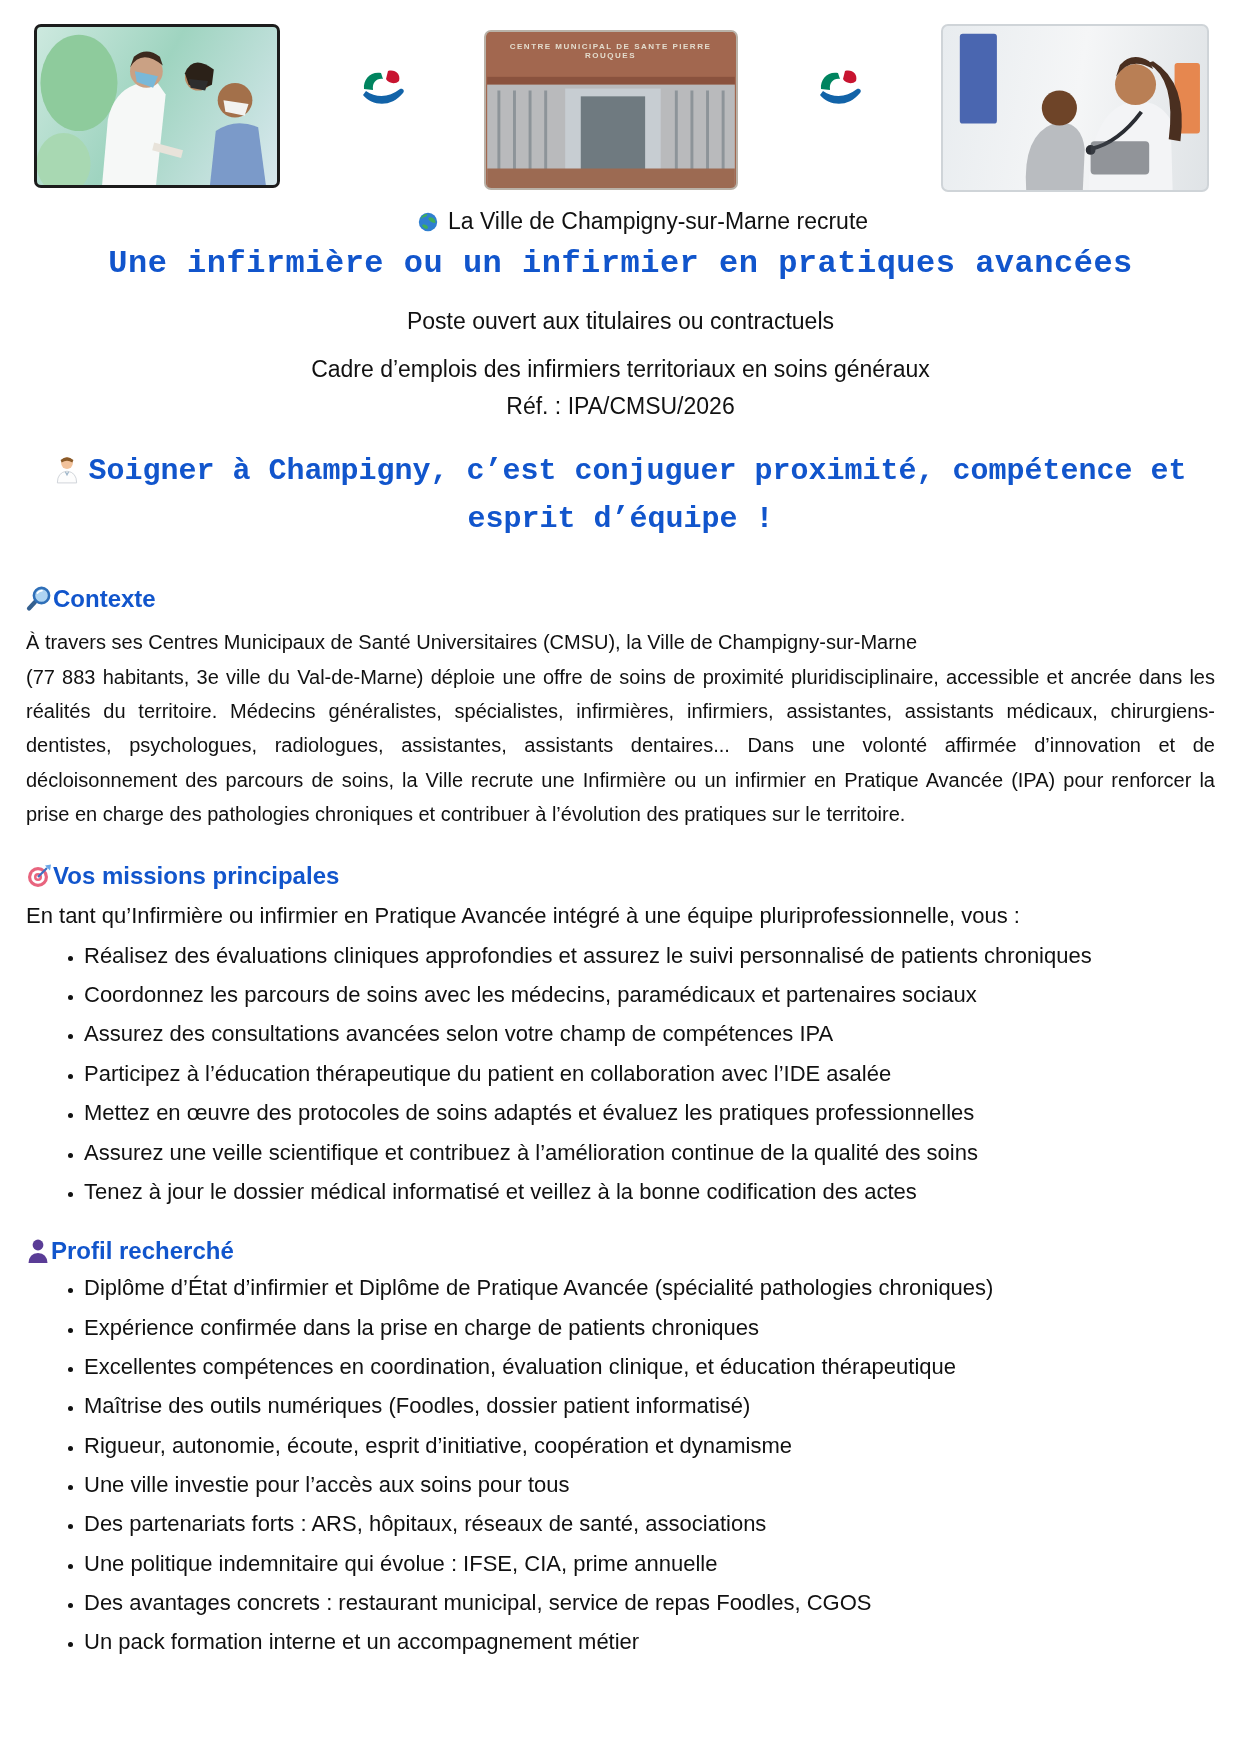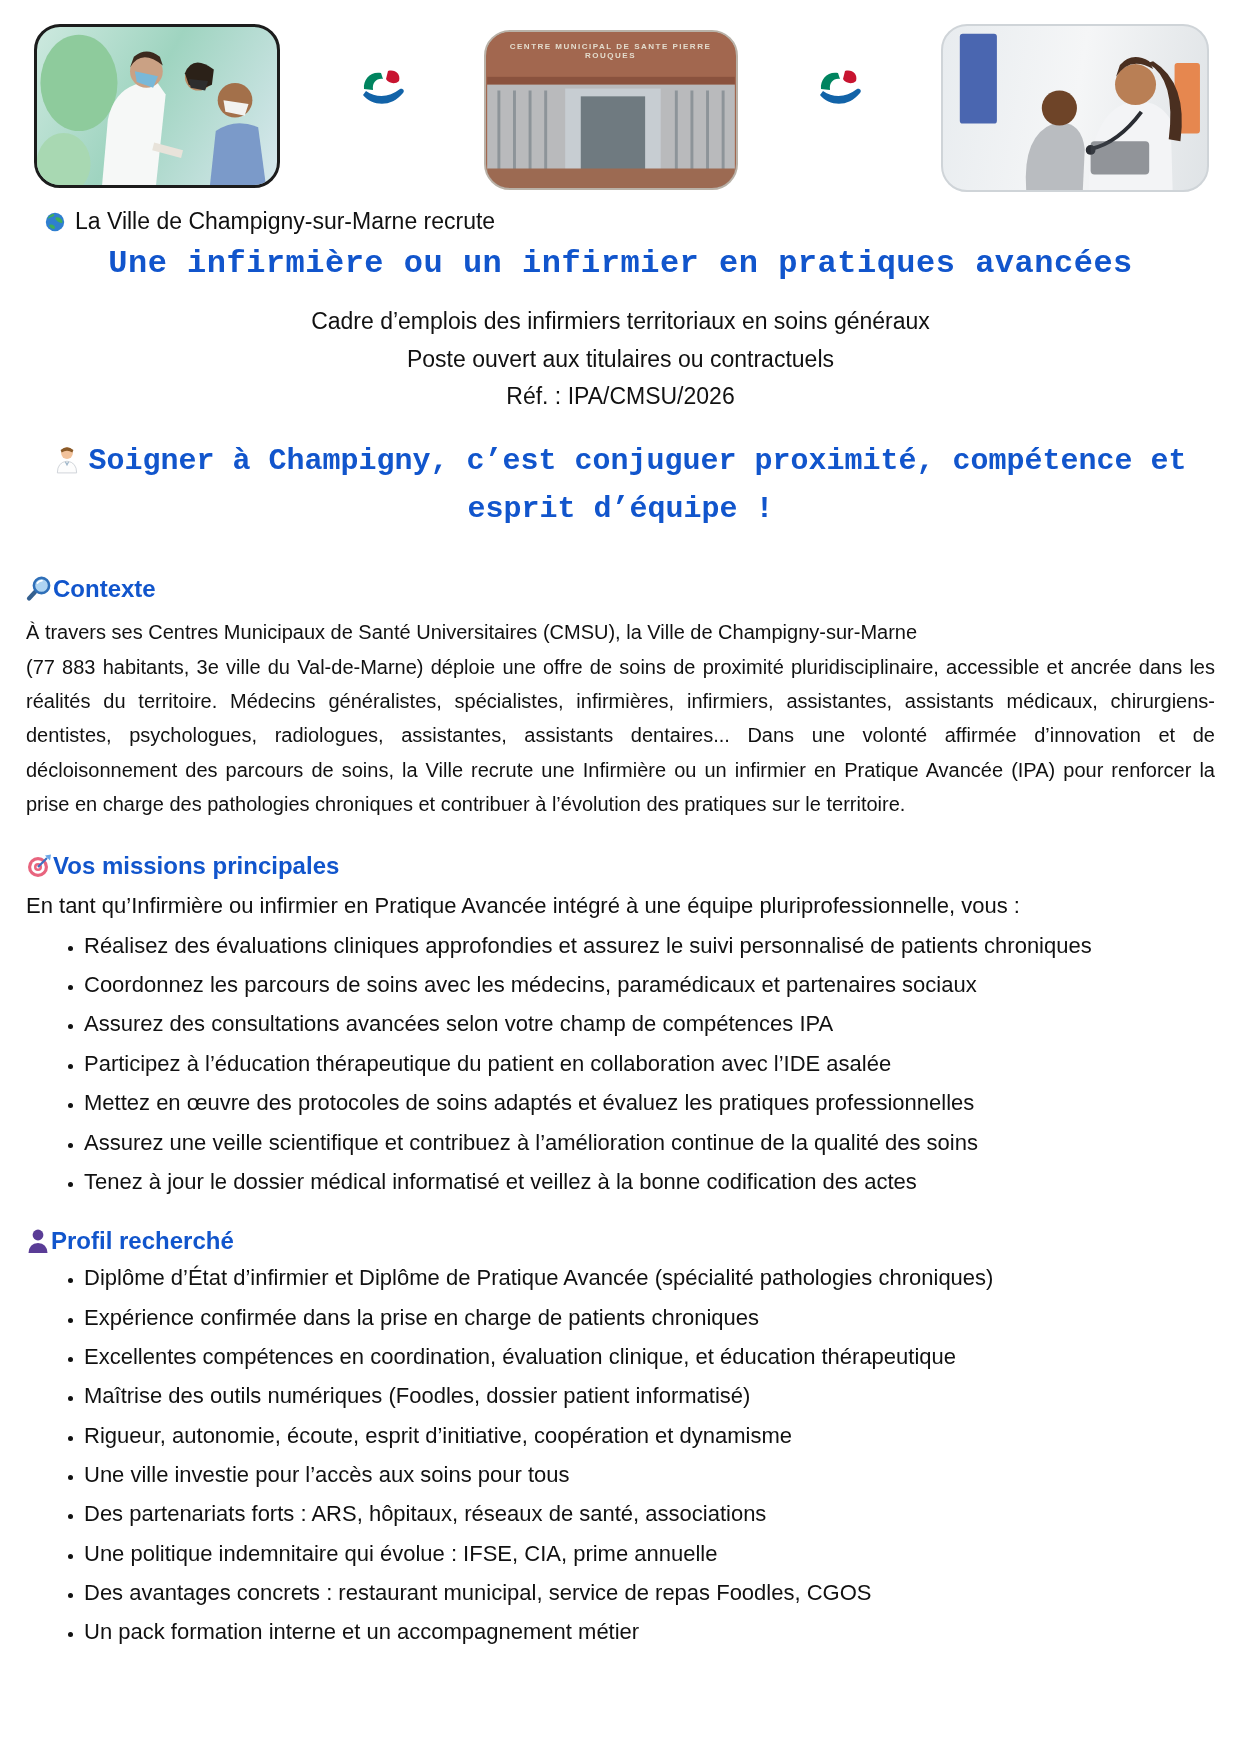--- a/index.html
+++ b/index.html
@@ -7,30 +7,30 @@
     --link:#0000EE;
     --ink:#111111;
   }
   *{box-sizing:border-box;}
   html,body{margin:0;padding:0;background:#ffffff;}
   body{font-family:"Liberation Sans","DejaVu Sans",sans-serif;color:var(--ink);}
   .page{width:1241px;min-height:1756px;margin:0 auto;background:#fff;padding:20px 0 12px;}
 
   
   .header-row{display:flex;align-items:flex-start;justify-content:space-between;padding:4px 32px 0 34px;}
-  .photo{border-radius:26px;overflow:hidden;position:relative;flex:0 0 auto;}
+  .photo{border-radius:7px;overflow:hidden;position:relative;flex:0 0 auto;}
   .photo svg{display:block;width:100%;height:100%;}
   .photo-left{width:246px;height:164px;border:3px solid #1c1c1c;background:linear-gradient(120deg,#cde9df,#9fd4c0 45%,#d8e8ee);}
   .photo-center{width:254px;height:160px;margin-top:6px;border:2px solid #b9b2a8;background:#a2674f;}
   .photo-right{width:268px;height:168px;border:2px solid #cfd4d8;background:linear-gradient(100deg,#e8ecef,#f5f6f7 50%,#dfe3e6);}
   .logo{width:60px;height:60px;margin-top:36px;flex:0 0 auto;}
   .hc-sign{position:absolute;top:10px;left:0;right:0;text-align:center;font-size:8px;letter-spacing:1.5px;color:#e3dccd;font-weight:bold;}
 
   
-  .recruit-line{display:flex;align-items:center;gap:9px;font-size:23px;margin-top:16px;margin-left:44px;}
+  .recruit-line{display:flex;justify-content:center;align-items:center;gap:9px;font-size:23px;margin-top:16px;margin-left:44px;}
   .main-title{font-family:Liberation Mono, monospace;font-weight:700;font-size:32px;color:var(--blue);text-align:center;margin-top:10px;letter-spacing:.5px;}
   .subline{font-size:23px;text-align:center;line-height:1.62;}
   .subline.first{margin-top:10px;}
   .tagline{font-family:"Liberation Mono","DejaVu Sans Mono",monospace;font-weight:700;font-size:30px;color:var(--blue);text-align:center;line-height:1.6;max-width:1150px;margin:22px auto 0;}
   .tagline .icon{vertical-align:-5px;margin-right:8px;}
 
   
   .content{padding:0 26px;}
   .section-head{display:flex;align-items:center;gap:1px;font-size:24px;font-weight:700;color:var(--blue);margin:30px 0 8px;}
   .section-head.first{margin-top:42px;}
@@ -122,22 +122,22 @@
       <circle cx="12" cy="12" r="10" fill="#2f7fd0"></circle>
       <path d="M4 9 C7 6 10 7 11 5 C12 3 9 3 8 4 C6 5 4 7 4 9Z" fill="#3fae5a"></path>
       <path d="M13 7 C16 6 19 8 20 11 C21 14 18 13 16 12 C14 11 11 8 13 7Z" fill="#3fae5a"></path>
       <path d="M6 15 C9 14 12 16 12 18 C12 20 9 20 7 18 C6 17 5 16 6 15Z" fill="#3fae5a"></path>
     </svg>
     <span>La Ville de Champigny-sur-Marne recrute</span>
   </div>
 
   <h1 class="main-title">Une infirmière ou un infirmier en pratiques avancées</h1>
 
+  <div class="subline">Poste ouvert aux titulaires ou contractuels</div>
   <div class="subline first">Cadre d’emplois des infirmiers territoriaux en soins généraux</div>
-  <div class="subline">Poste ouvert aux titulaires ou contractuels</div>
   <div class="subline">Réf. : IPA/CMSU/2026</div>
 
   <div class="tagline">
     <svg class="icon" width="26" height="30" viewBox="0 0 24 28">
       <path d="M6.5 7 Q12 1 17.5 7 Q15 4.5 12 4.8 Q9 4.5 6.5 7Z" fill="#7a4b20"></path>
       <circle cx="12" cy="8.5" r="5.5" fill="#f2c29b"></circle>
       <path d="M6 5.5 Q12 .5 18 5.5 L17 8 Q12 4.5 7 8 Z" fill="#8a5a28"></path>
       <path d="M3 27 Q3 17 12 16 Q21 17 21 27 Z" fill="#fdfdfd" stroke="#c9ced4" stroke-width="0.8"></path>
       <path d="M10.5 16.5 L12 19.5 L13.5 16.5" fill="none" stroke="#9fb6c9" stroke-width="1.2"></path>
     </svg><span>Soigner à Champigny, c’est conjuguer proximité, compétence et esprit d’équipe !</span>

